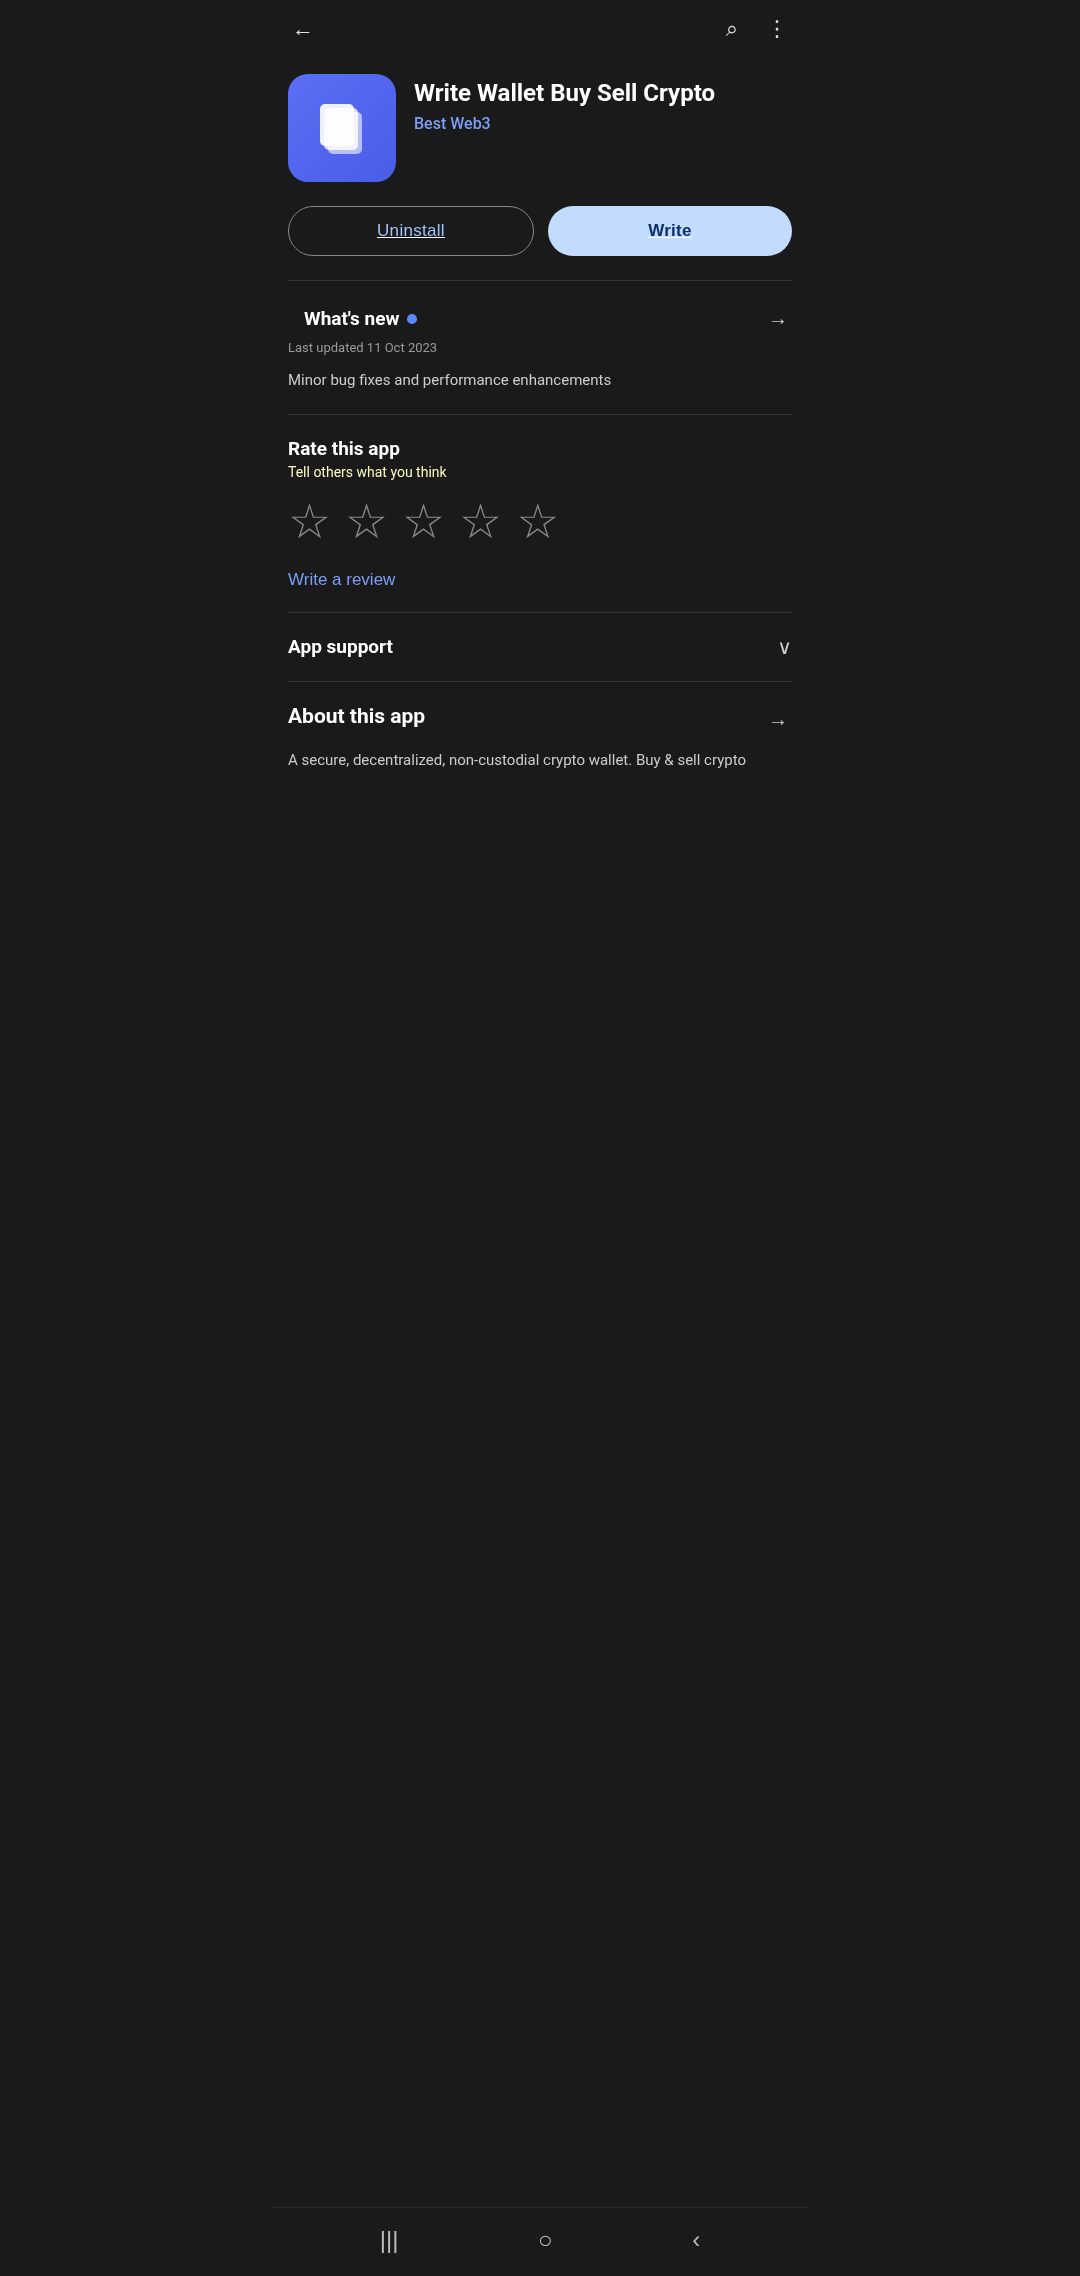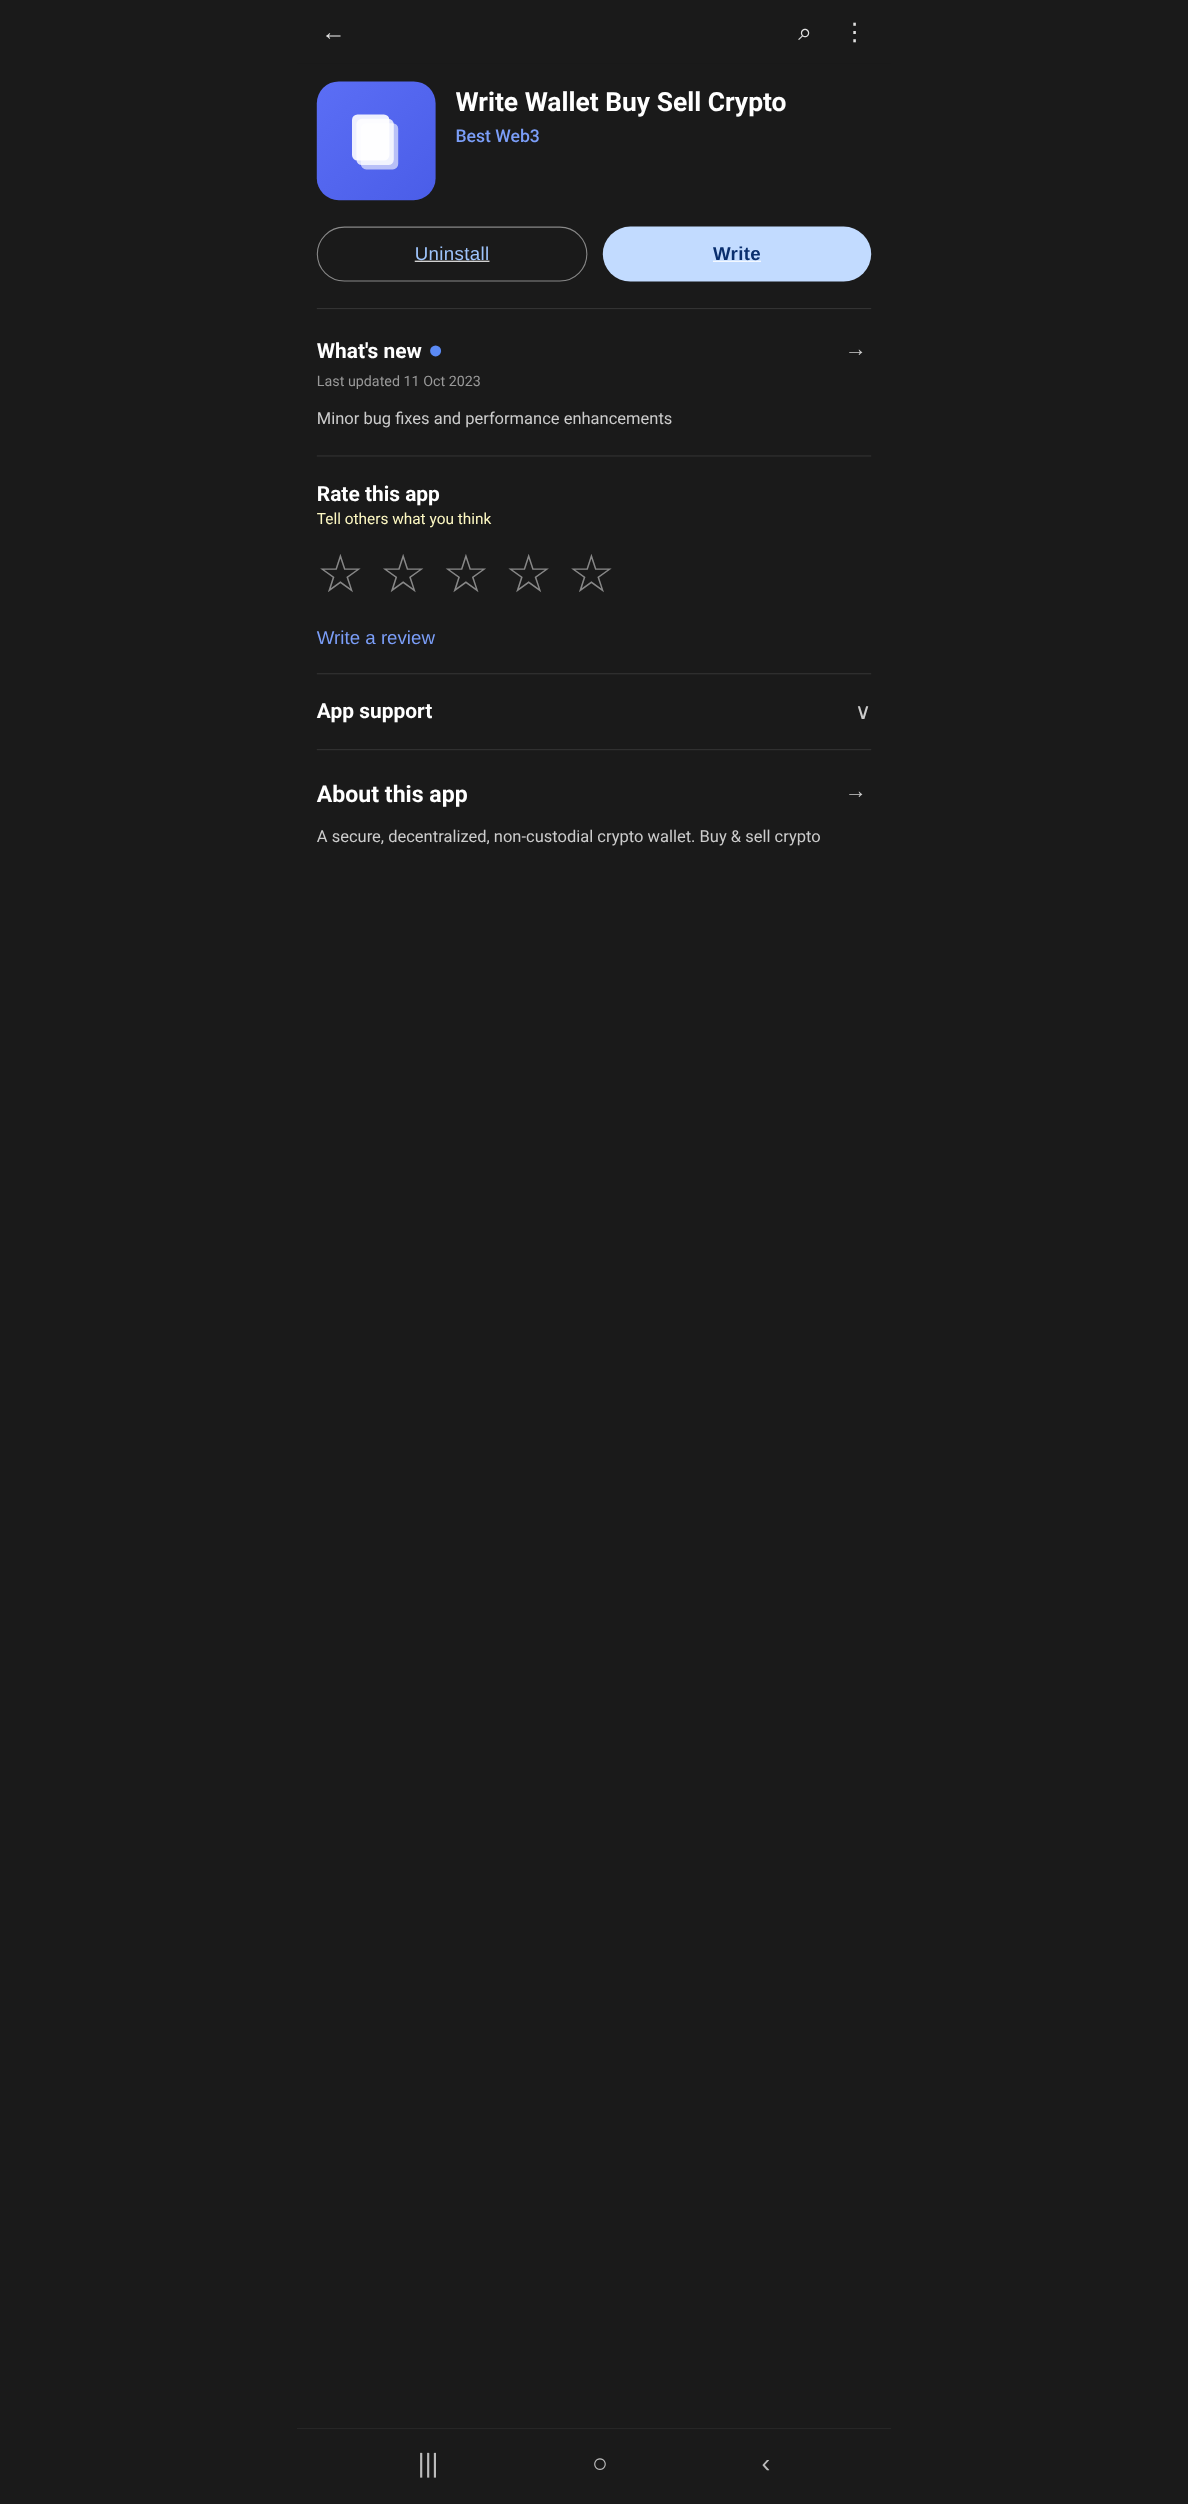--- a/index.html
+++ b/index.html
@@ -145,20 +145,21 @@
       display: flex;
       justify-content: space-between;
       align-items: center;
       margin-bottom: 6px;
     }
 
     .section-title-row {
       display: flex;
       align-items: center;
       gap: 8px;
+      margin-left: 16px;
     }
 
     .section-title {
       font-size: 19px;
       font-weight: 700;
       color: #ffffff;
     }
 
     .blue-dot {
       width: 10px;
@@ -252,21 +253,21 @@
     }
 
     
     .about-section {
       padding: 22px 18px 10px 18px;
     }
 
     .about-header {
       display: flex;
       justify-content: space-between;
-      align-items: flex-end;
+      align-items: flex-start;
       margin-bottom: 14px;
     }
 
     .about-title {
       font-size: 21px;
       font-weight: 700;
       color: #ffffff;
     }
 
     .about-body {

